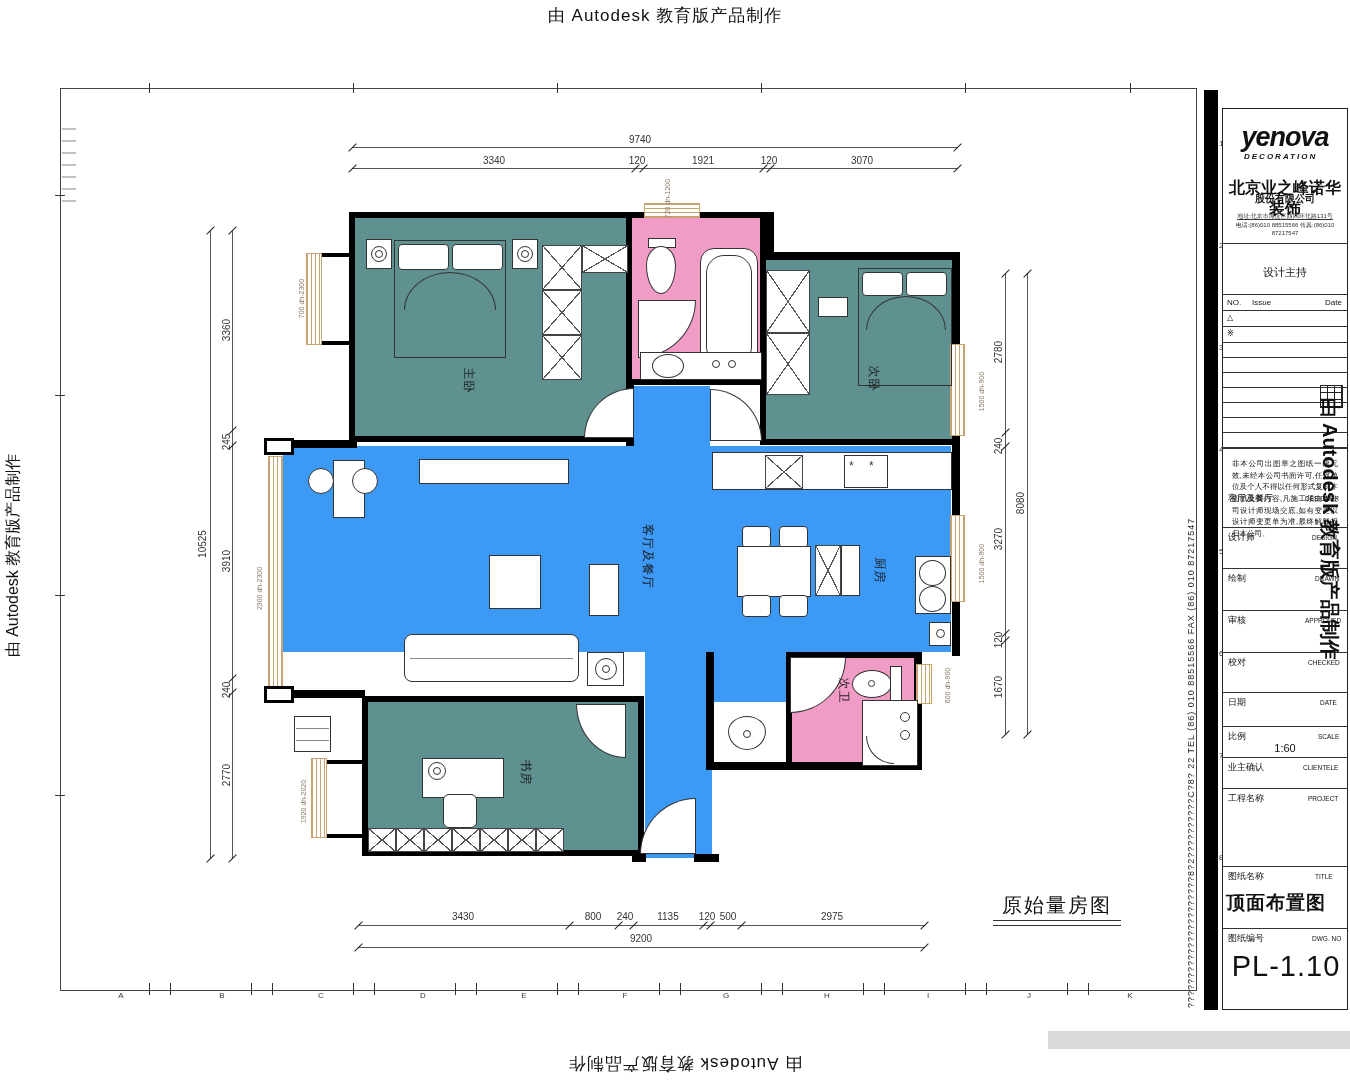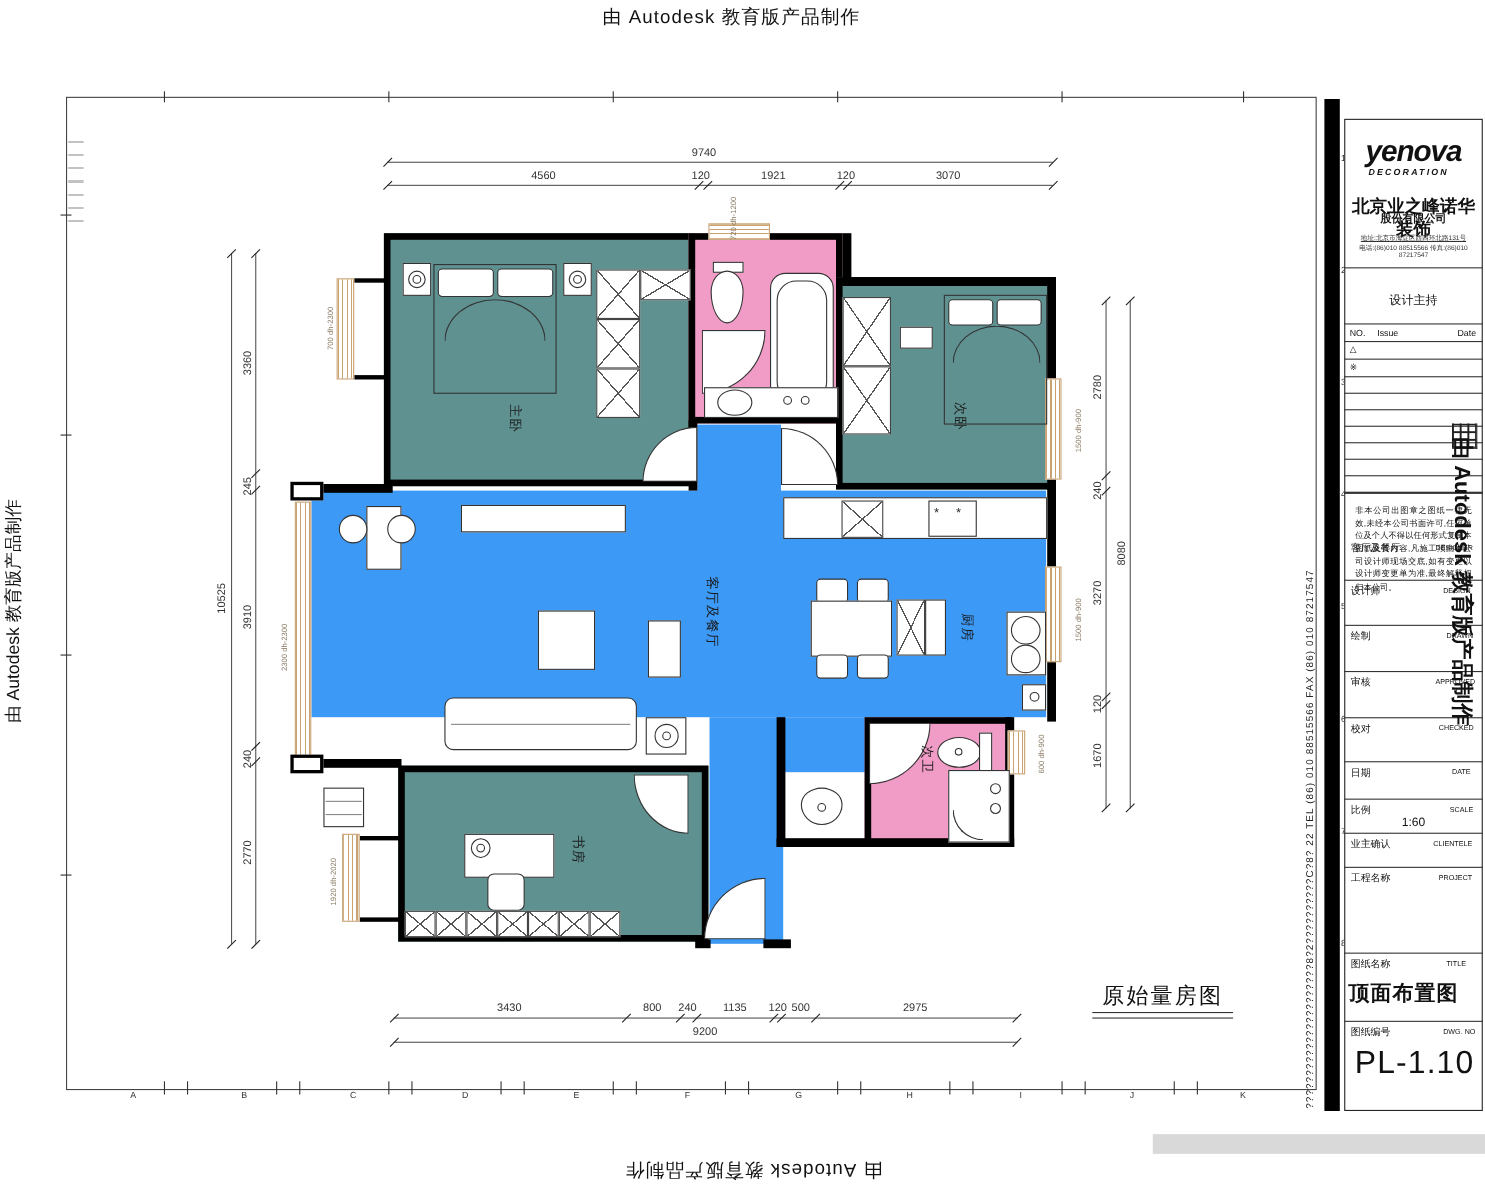--- a/index.html
+++ b/index.html
@@ -234,21 +234,21 @@
 <div class="wtag" style="left:930px;top:682px;">600 dh-900</div>
 
 <div class="a" style="left:993px;top:892px;width:128px;text-align:center;font-size:20px;letter-spacing:2px;color:#111;">原始量房图</div>
 <div class="a" style="left:993px;top:920px;width:128px;height:4px;border-top:1px solid #333;border-bottom:1px solid #333;"></div>
 
 <div class="line" style="left:352px;top:147px;width:605px;height:1px;"></div>
 <div class="dimlab" style="left:640px;top:134px;">9740</div>
 <div class="tk" style="left:347px;top:147px;"></div>
 <div class="tk" style="left:952px;top:147px;"></div>
 <div class="line" style="left:352px;top:168px;width:605px;height:1px;"></div>
-<div class="dimlab" style="left:494px;top:155px;">4560</div>
+<div class="dimlab" style="left:494px;top:155px;">3340</div>
 <div class="dimlab" style="left:637px;top:155px;">120</div>
 <div class="dimlab" style="left:703px;top:155px;">1921</div>
 <div class="dimlab" style="left:769px;top:155px;">120</div>
 <div class="dimlab" style="left:862px;top:155px;">3070</div>
 <div class="tk" style="left:347px;top:168px;"></div>
 <div class="tk" style="left:630px;top:168px;"></div>
 <div class="tk" style="left:638px;top:168px;"></div>
 <div class="tk" style="left:758px;top:168px;"></div>
 <div class="tk" style="left:765px;top:168px;"></div>
 <div class="tk" style="left:952px;top:168px;"></div>

